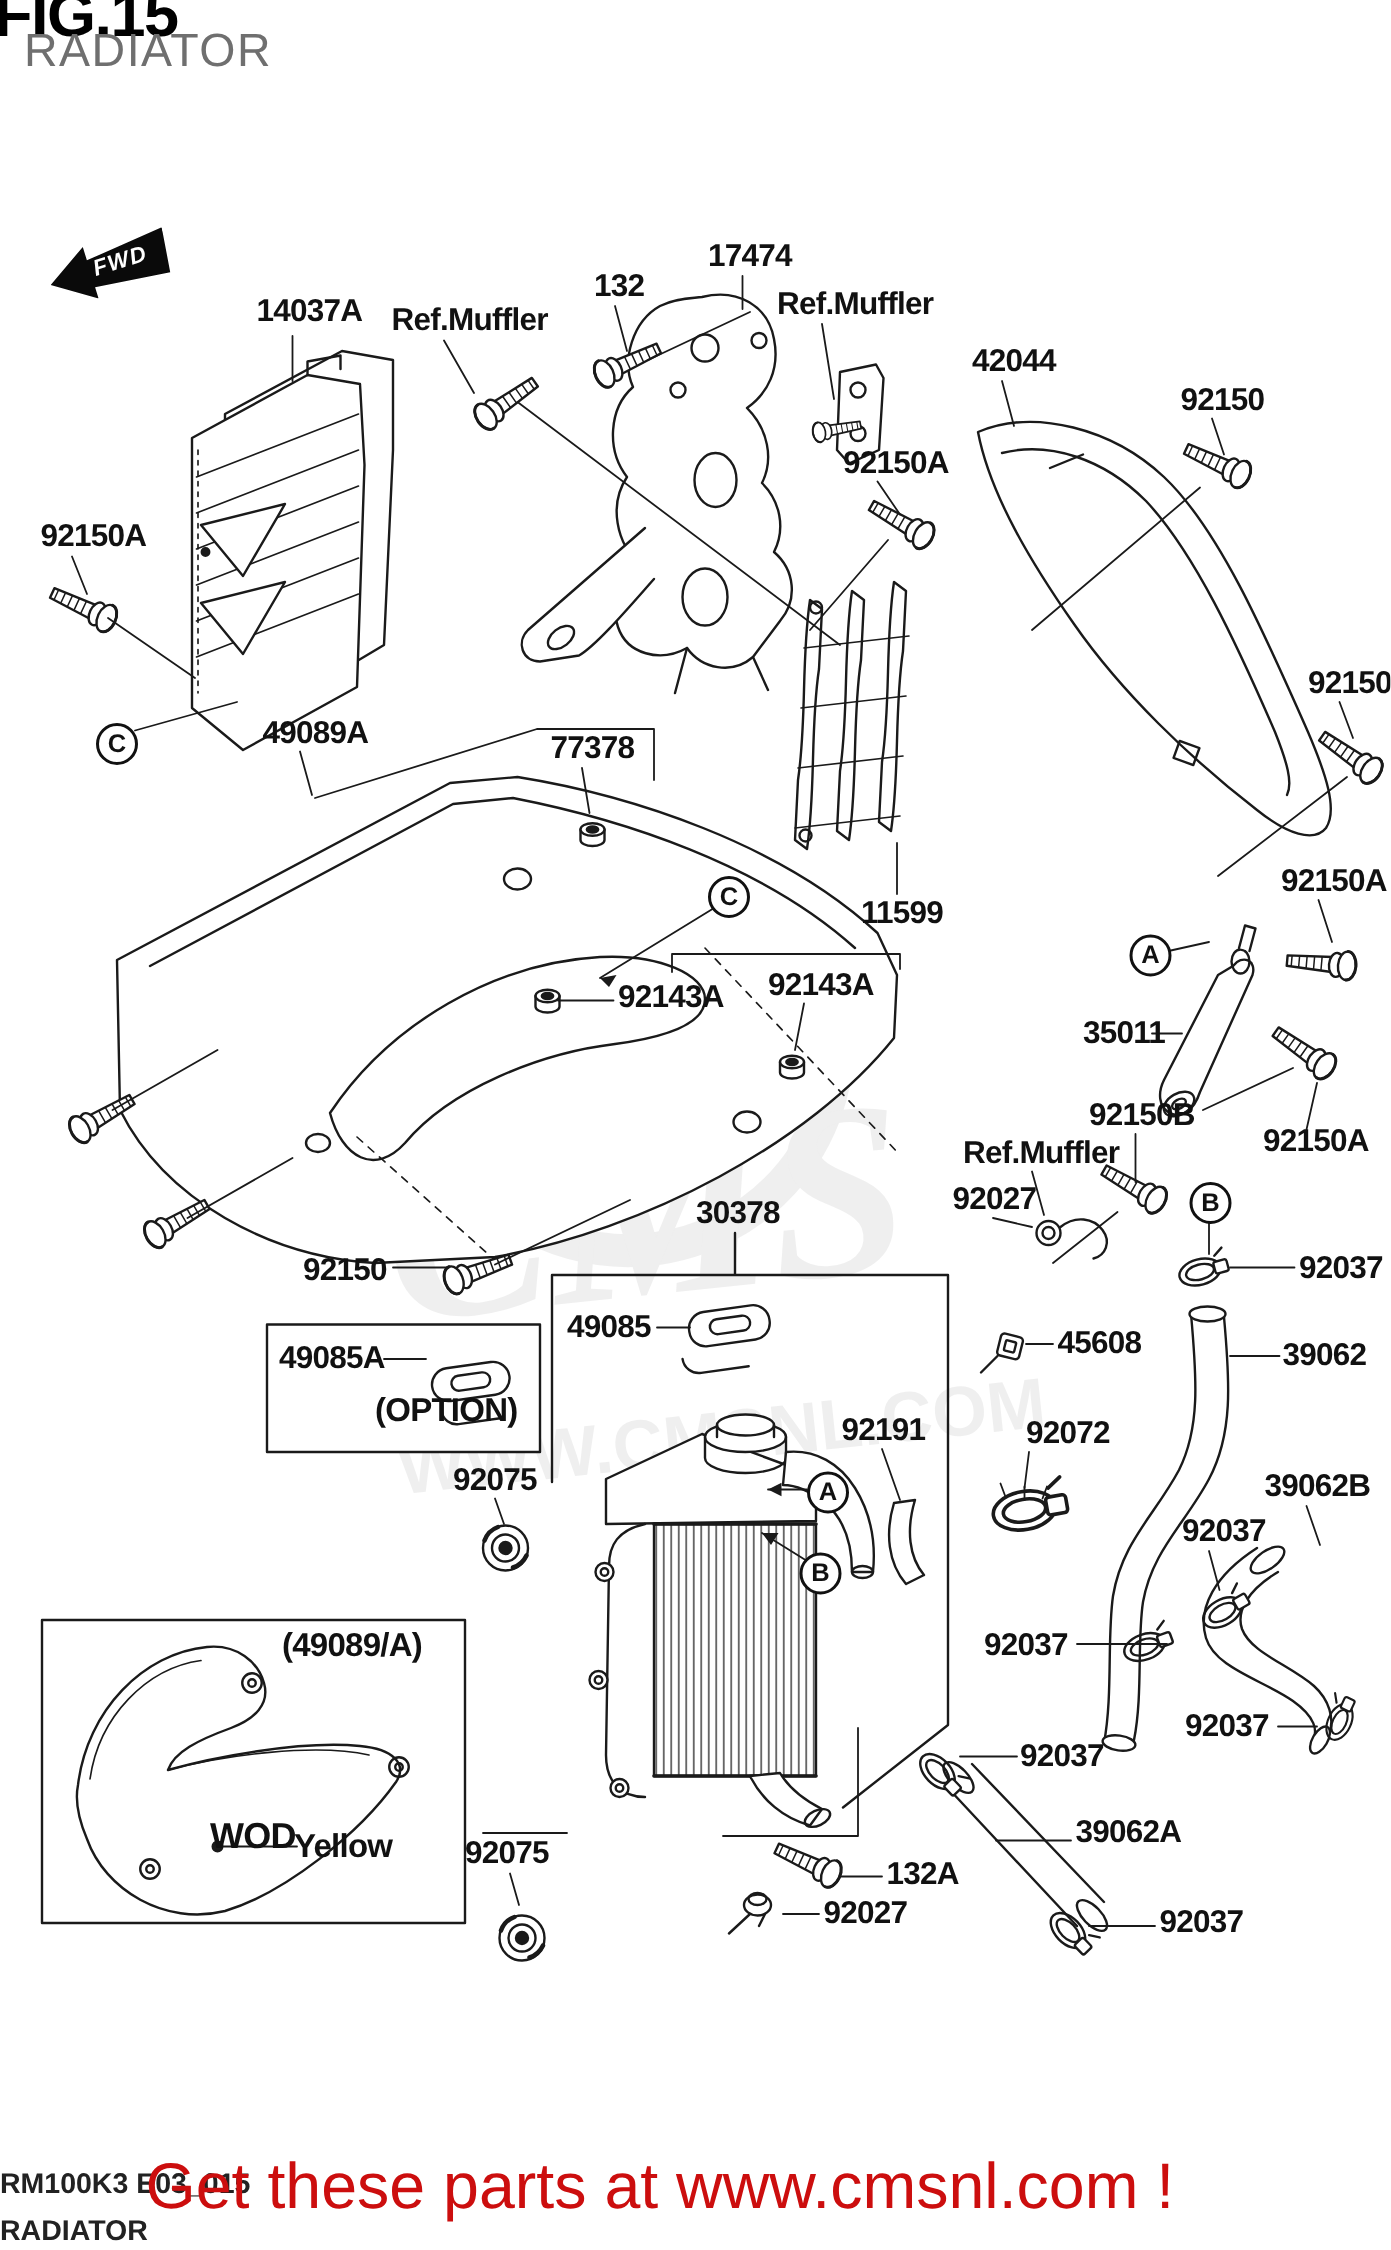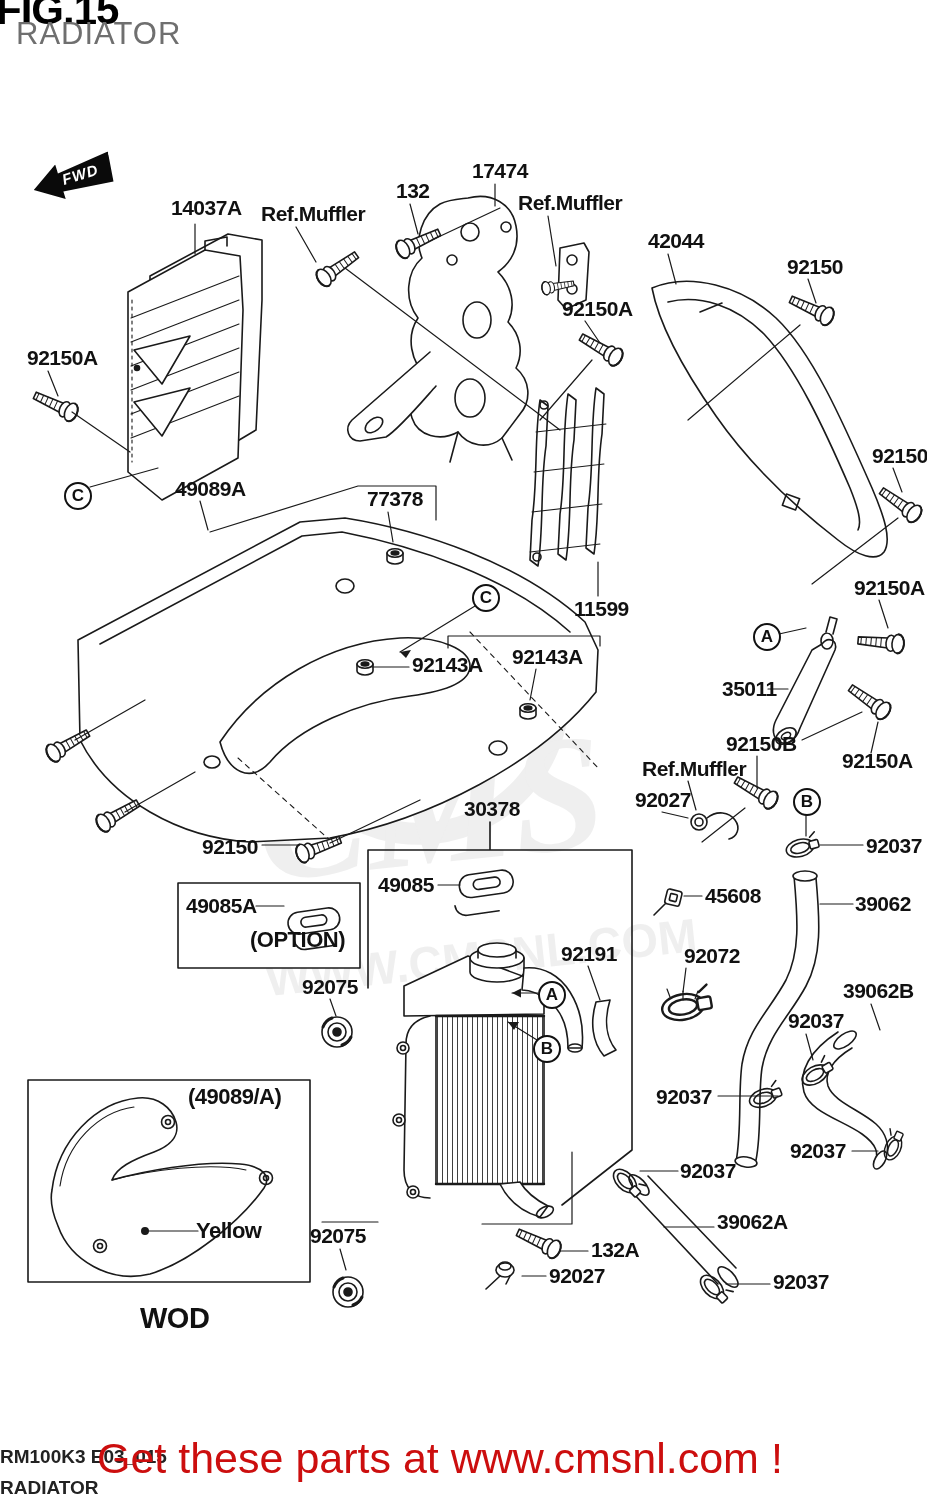--- a/index.html
+++ b/index.html
@@ -320,21 +320,21 @@
   <div class="lbl" style="left:656px;top:1086px">92037</div>
   <div class="lbl" style="left:790px;top:1140px">92037</div>
   <div class="lbl" style="left:680px;top:1160px">92037</div>
   <div class="lbl" style="left:717px;top:1211px">39062A</div>
   <div class="lbl" style="left:591px;top:1239px">132A</div>
   <div class="lbl" style="left:549px;top:1265px">92027</div>
   <div class="lbl" style="left:773px;top:1271px">92037</div>
   <div class="lbl" style="left:310px;top:1225px">92075</div>
   <div class="lbl b600" style="left:188px;top:1085px">(49089/A)</div>
   <div class="lbl b600" style="left:196px;top:1219px">Yellow</div>
-  <div class="lbl" style="left:140px;top:1303px;font-size:29px">WOD</div>
+  <div class="lbl" style="left:140px;top:1212px;font-size:24px">WOD</div>
 
   <div class="callout" style="left:64px;top:482px">C</div>
   <div class="callout" style="left:472px;top:584px">C</div>
   <div class="callout" style="left:753px;top:623px">A</div>
   <div class="callout" style="left:793px;top:788px">B</div>
   <div class="callout" style="left:538px;top:981px">A</div>
   <div class="callout" style="left:533px;top:1035px">B</div>
 
   <div class="footer-code">RM100K3 E03_015</div>
   <div class="footer-title">RADIATOR</div>

